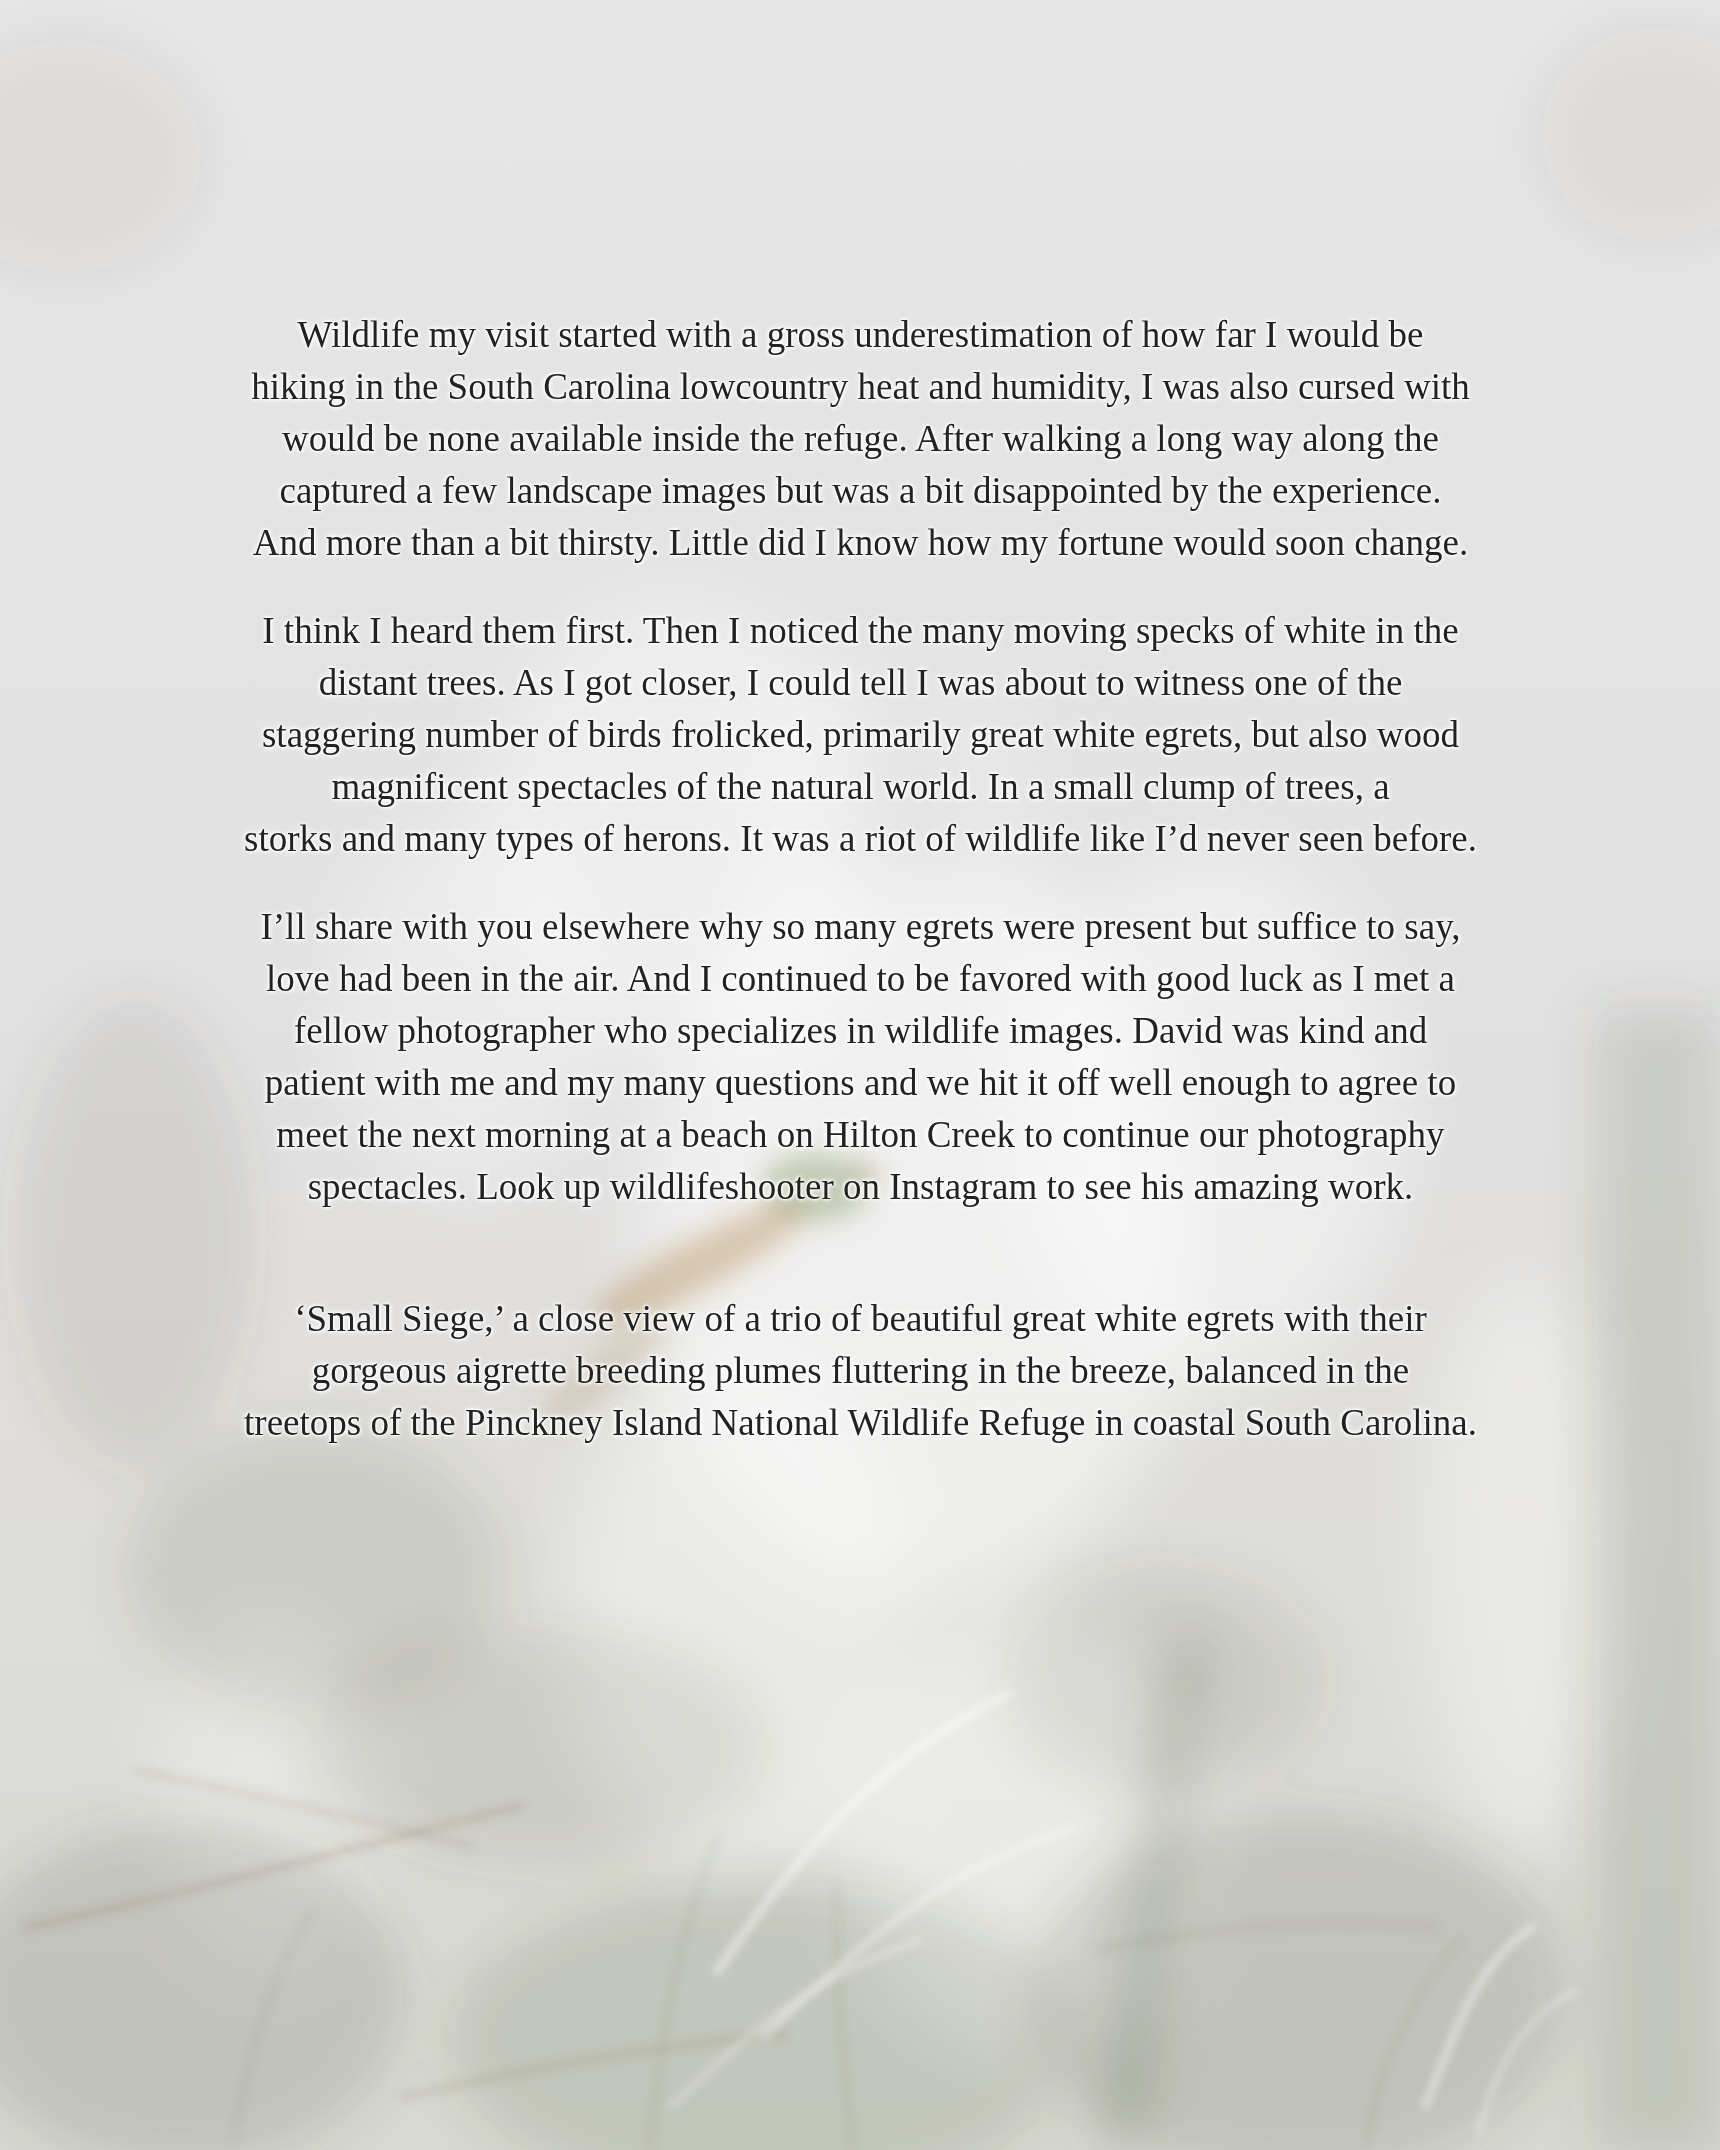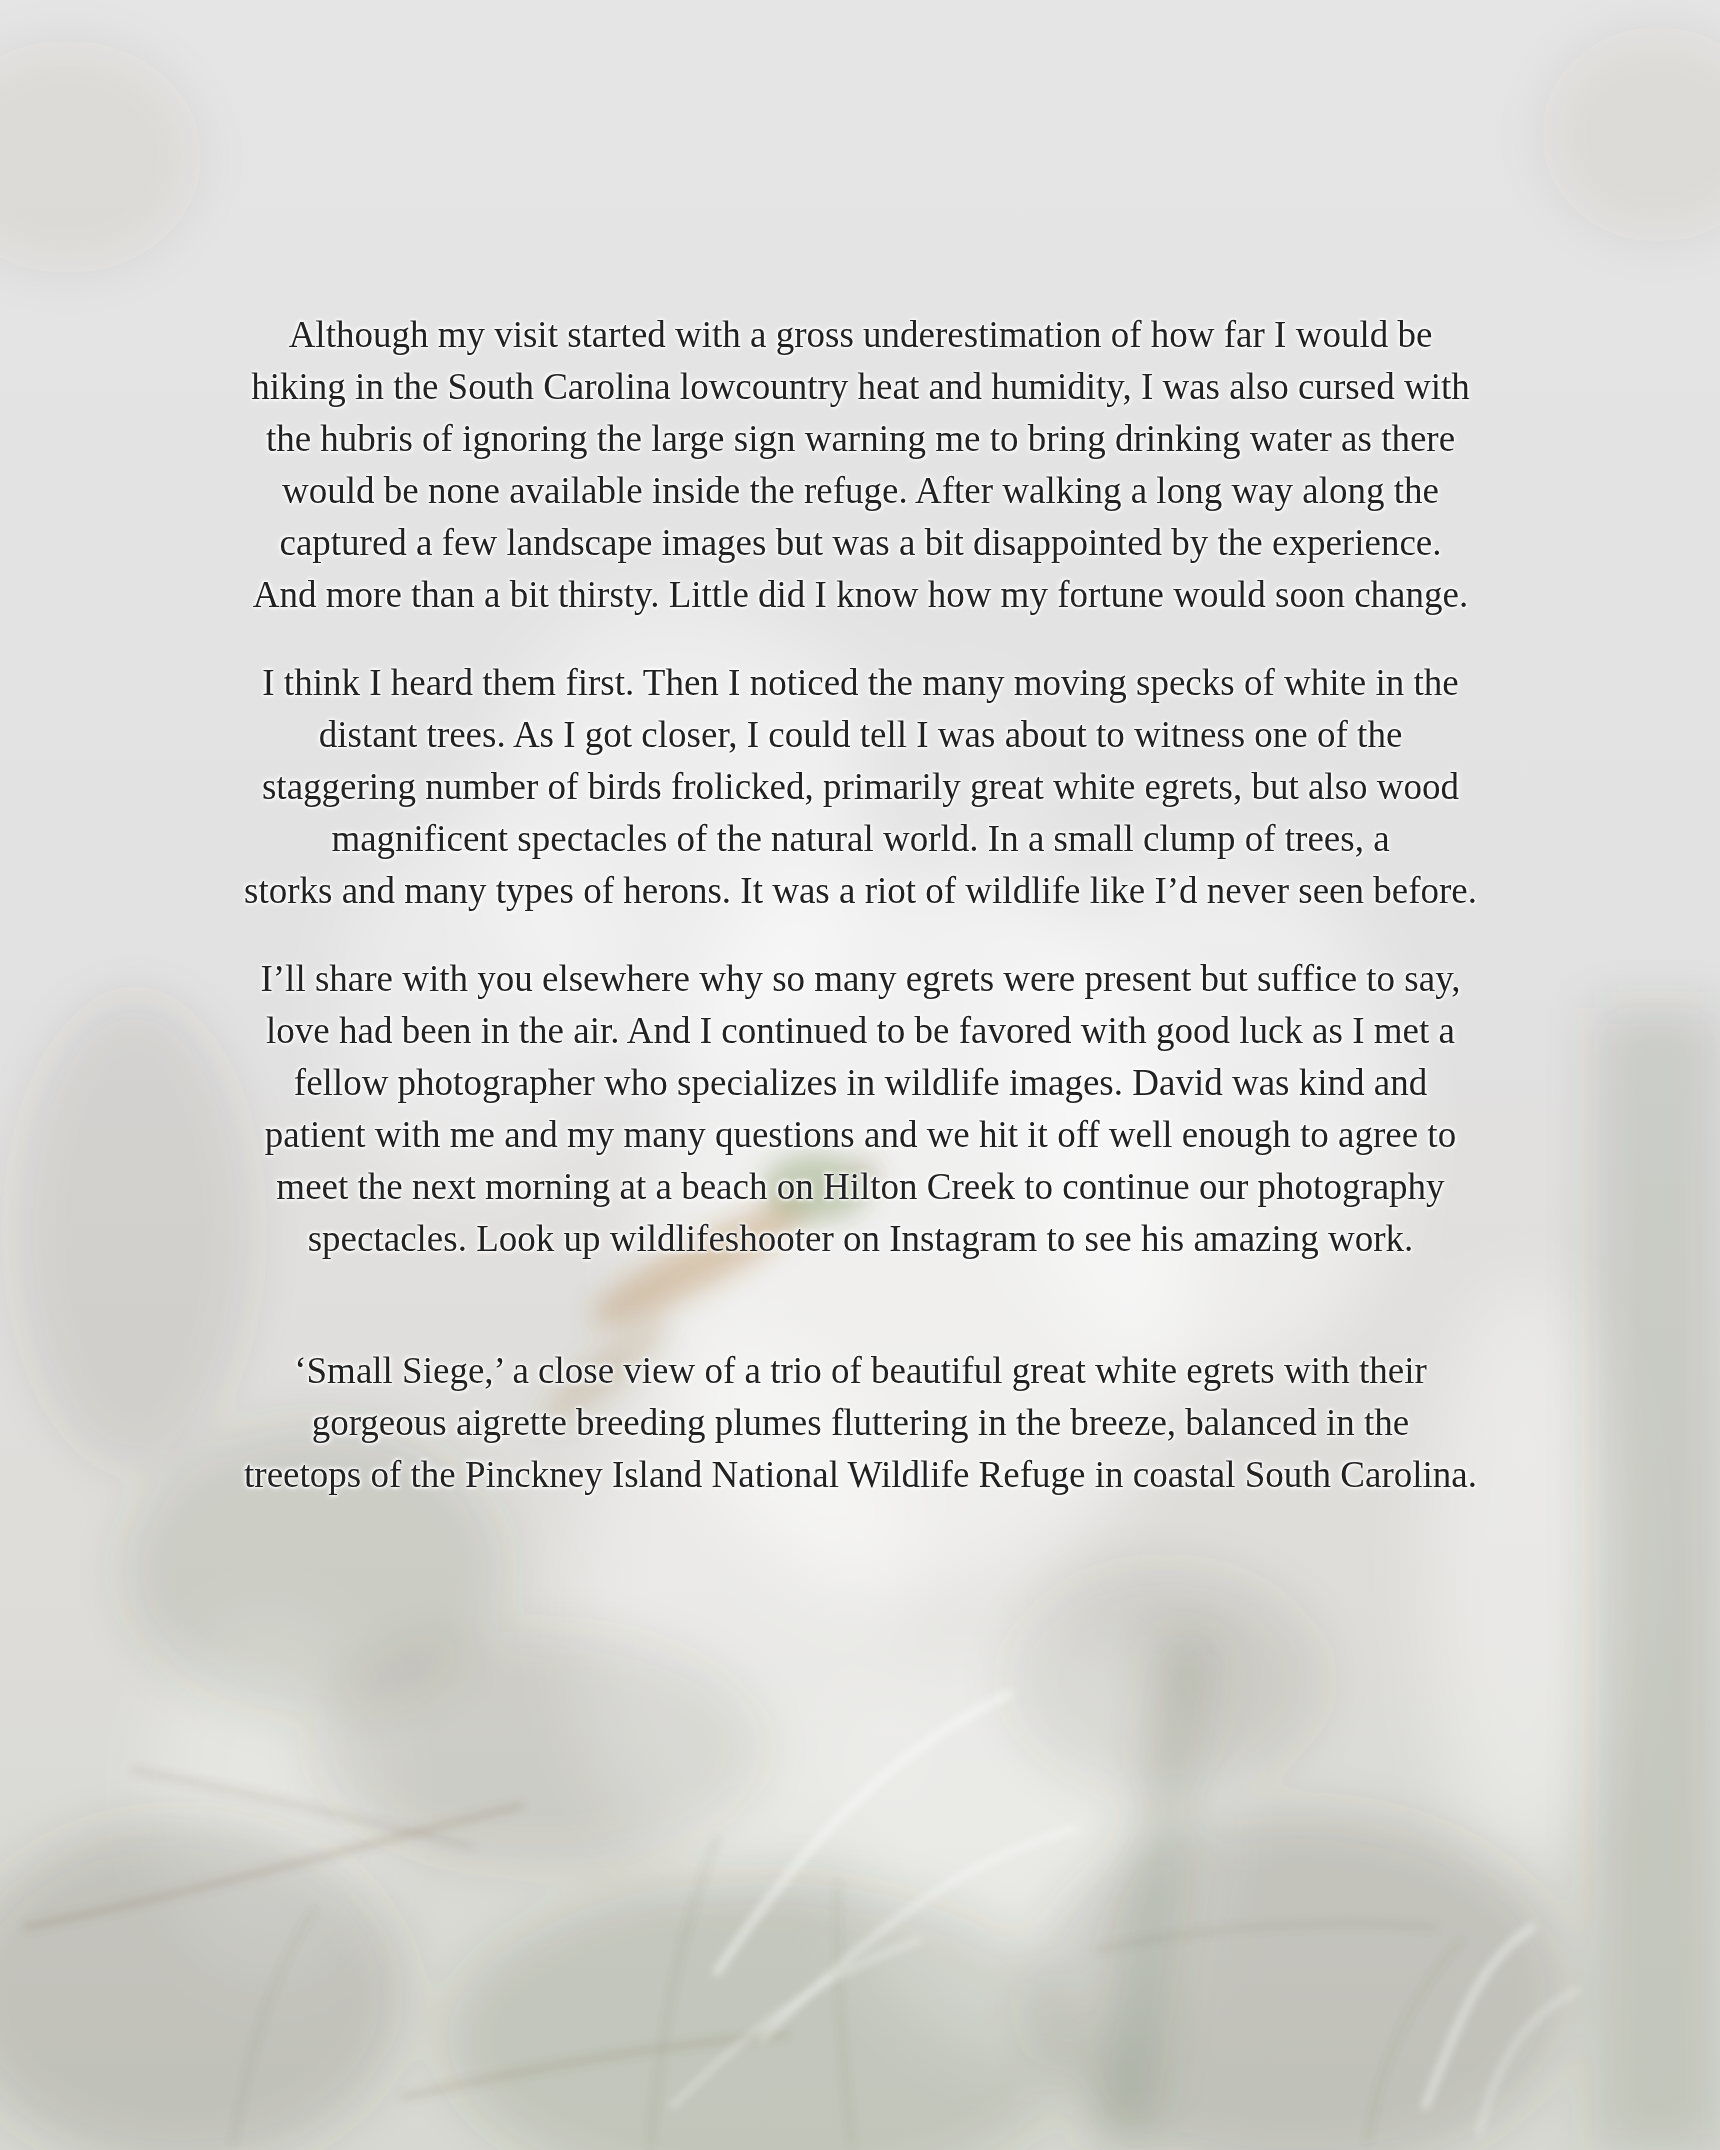--- a/index.html
+++ b/index.html
@@ -101,23 +101,22 @@
       <path d="M1600,4400 C1800,4100 2000,3900 2250,3780" stroke-width="18" opacity="0.50"></path>
       <path d="M1700,4550 C1950,4300 2150,4150 2400,4080" stroke-width="14" opacity="0.45"></path>
       <path d="M1500,4700 C1700,4500 1850,4400 2050,4330" stroke-width="12" opacity="0.40"></path>
       <path d="M3180,4700 C3260,4500 3300,4380 3420,4300" stroke-width="16" opacity="0.50"></path>
       <path d="M3300,4760 C3340,4600 3400,4500 3520,4440" stroke-width="12" opacity="0.40"></path>
     </g>
   </svg>
 
   <main class="story">
       <p class="para role-body">
-        <span class="line">Although my visit started with a gross underestimation of how far I would be</span>
+        <span class="line">Wildlife my visit started with a gross underestimation of how far I would be</span>
         <span class="line">hiking in the South Carolina lowcountry heat and humidity, I was also cursed with</span>
-        <span class="line">the hubris of ignoring the large sign warning me to bring drinking water as there</span>
         <span class="line">would be none available inside the refuge. After walking a long way along the</span>
         <span class="line">captured a few landscape images but was a bit disappointed by the experience.</span>
         <span class="line">And more than a bit thirsty. Little did I know how my fortune would soon change.</span>
       </p>
       <p class="para role-body">
         <span class="line">I think I heard them first. Then I noticed the many moving specks of white in the</span>
         <span class="line">distant trees. As I got closer, I could tell I was about to witness one of the</span>
         <span class="line">staggering number of birds frolicked, primarily great white egrets, but also wood</span>
         <span class="line">magnificent spectacles of the natural world. In a small clump of trees, a</span>
         <span class="line">storks and many types of herons. It was a riot of wildlife like I’d never seen before.</span>

